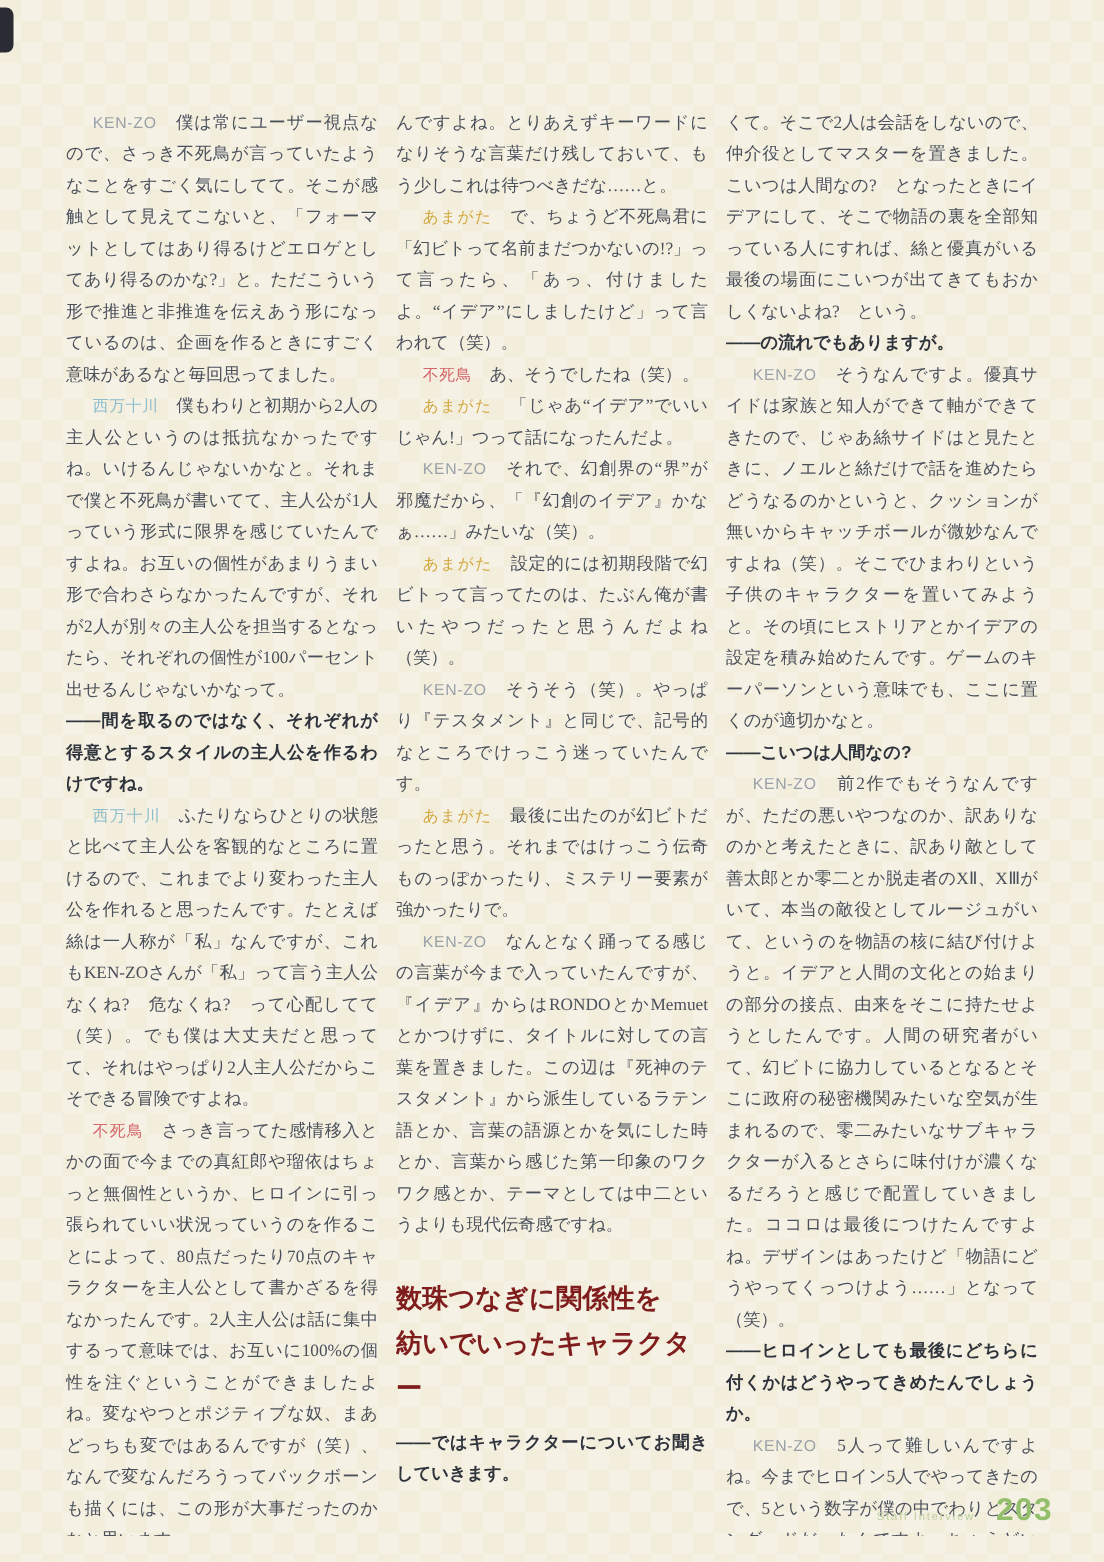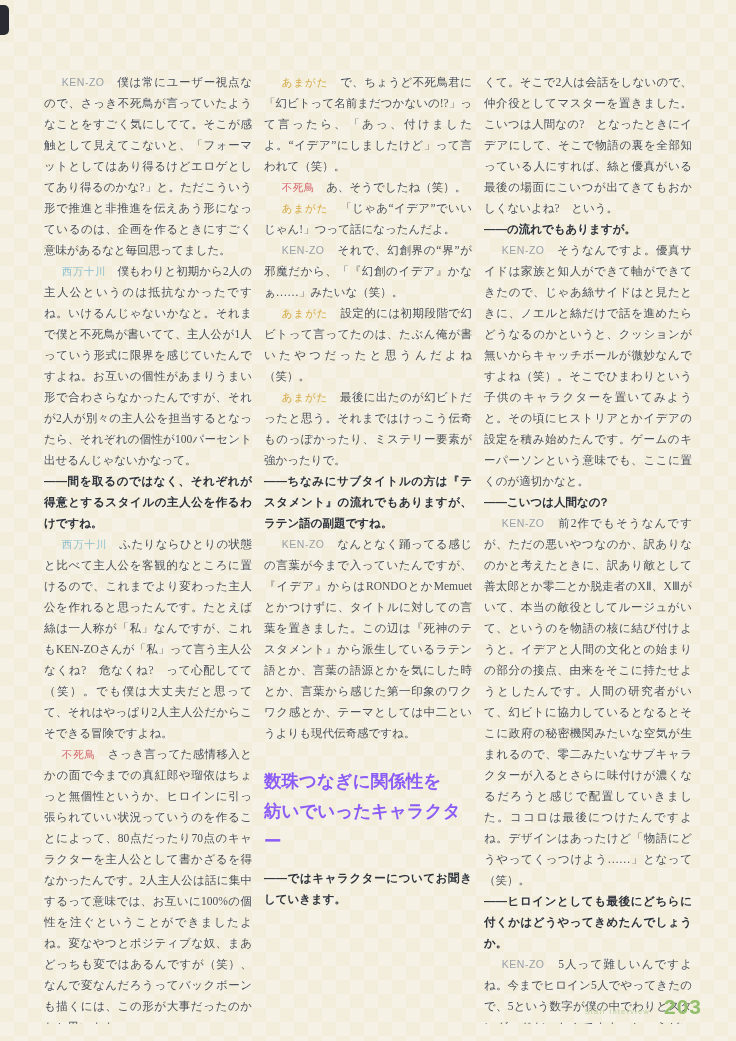--- a/index.html
+++ b/index.html
@@ -20,21 +20,21 @@
     font-size:11.5px;line-height:21px;color:#4a505b;text-align:justify;margin-top:16px;
   }
   .col-1{left:44px}.col-2{left:264px}.col-3{left:484px}
   .col p{margin:0;}
   .col p.speech{text-indent:1.55em;}
   .col p.cont{text-indent:0;}
   .spk{font-family:"Liberation Sans", sans-serif;font-size:10.5px;letter-spacing:.5px;}
   .col p.q{font-family:"Liberation Sans", sans-serif;font-weight:bold;color:#2e333c;}
   .col h2.heading{
     font-family:"Liberation Sans", sans-serif;font-weight:bold;
-    font-size:17.5px;line-height:30px;color:#8b5cf6;
+    font-size:17.5px;line-height:30px;color:#7f1d1d;
     margin:22px 0 12px 0;text-align:left;
   }
   .footer{
     position:absolute;right:34px;bottom:22px;display:flex;align-items:baseline;gap:14px;
     font-family:Liberation Sans, sans-serif;
   }
   .footer .footer-label{font-size:7.5px;letter-spacing:1.2px;color:#bccfa2;}
   .footer .page-number{font-size:21px;font-weight:bold;color:#93bf6c;letter-spacing:1px;}
 </style>
 </head>
@@ -44,27 +44,28 @@
 <div class="corner-mark"></div>
 
 <div class="col col-1">
     <p class="speech"><span class="spk" style="color: rgb(153, 160, 168);">KEN-ZO</span>　僕は常にユーザー視点なので、さっき不死鳥が言っていたようなことをすごく気にしてて。そこが感触として見えてこないと、「フォーマットとしてはあり得るけどエロゲとしてあり得るのかな?」と。ただこういう形で推進と非推進を伝えあう形になっているのは、企画を作るときにすごく意味があるなと毎回思ってました。</p>
     <p class="speech"><span class="spk" style="color: rgb(140, 190, 205);">西万十川</span>　僕もわりと初期から2人の主人公というのは抵抗なかったですね。いけるんじゃないかなと。それまで僕と不死鳥が書いてて、主人公が1人っていう形式に限界を感じていたんですよね。お互いの個性があまりうまい形で合わさらなかったんですが、それが2人が別々の主人公を担当するとなったら、それぞれの個性が100パーセント出せるんじゃないかなって。</p>
     <p class="q">――間を取るのではなく、それぞれが得意とするスタイルの主人公を作るわけですね。</p>
     <p class="speech"><span class="spk" style="color: rgb(140, 190, 205);">西万十川</span>　ふたりならひとりの状態と比べて主人公を客観的なところに置けるので、これまでより変わった主人公を作れると思ったんです。たとえば絲は一人称が「私」なんですが、これもKEN-ZOさんが「私」って言う主人公なくね?　危なくね?　って心配してて（笑）。でも僕は大丈夫だと思ってて、それはやっぱり2人主人公だからこそできる冒険ですよね。</p>
     <p class="speech"><span class="spk" style="color: rgb(213, 100, 107);">不死鳥</span>　さっき言ってた感情移入とかの面で今までの真紅郎や瑠依はちょっと無個性というか、ヒロインに引っ張られていい状況っていうのを作ることによって、80点だったり70点のキャラクターを主人公として書かざるを得なかったんです。2人主人公は話に集中するって意味では、お互いに100%の個性を注ぐということができましたよね。変なやつとポジティブな奴、まあどっちも変ではあるんですが（笑）、なんで変なんだろうってバックボーンも描くには、この形が大事だったのかなと思います。</p>
   </div>
 <div class="col col-2">
+    <p class="cont">んですよね。とりあえずキーワードになりそうな言葉だけ残しておいて、もう少しこれは待つべきだな……と。</p>
     <p class="speech"><span class="spk" style="color: rgb(210, 167, 62);">あまがた</span>　で、ちょうど不死鳥君に「幻ビトって名前まだつかないの!?」って言ったら、「あっ、付けましたよ。“イデア”にしましたけど」って言われて（笑）。</p>
     <p class="speech"><span class="spk" style="color: rgb(213, 100, 107);">不死鳥</span>　あ、そうでしたね（笑）。</p>
     <p class="speech"><span class="spk" style="color: rgb(210, 167, 62);">あまがた</span>　「じゃあ“イデア”でいいじゃん!」つって話になったんだよ。</p>
     <p class="speech"><span class="spk" style="color: rgb(153, 160, 168);">KEN-ZO</span>　それで、幻創界の“界”が邪魔だから、「『幻創のイデア』かなぁ……」みたいな（笑）。</p>
     <p class="speech"><span class="spk" style="color: rgb(210, 167, 62);">あまがた</span>　設定的には初期段階で幻ビトって言ってたのは、たぶん俺が書いたやつだったと思うんだよね（笑）。</p>
+    <p class="speech"><span class="spk" style="color: rgb(153, 160, 168);">KEN-ZO</span>　そうそう（笑）。やっぱり『テスタメント』と同じで、記号的なところでけっこう迷っていたんです。</p>
     <p class="speech"><span class="spk" style="color: rgb(210, 167, 62);">あまがた</span>　最後に出たのが幻ビトだったと思う。それまではけっこう伝奇ものっぽかったり、ミステリー要素が強かったりで。</p>
-    <p class="q">――ちなみにサブタイトルの方は『テスタメント』の流れでもありますが、ラテン語の副題ですね。</p>
     <p class="speech"><span class="spk" style="color: rgb(153, 160, 168);">KEN-ZO</span>　なんとなく踊ってる感じの言葉が今まで入っていたんですが、『イデア』からはRONDOとかMemuetとかつけずに、タイトルに対しての言葉を置きました。この辺は『死神のテスタメント』から派生しているラテン語とか、言葉の語源とかを気にした時とか、言葉から感じた第一印象のワクワク感とか、テーマとしては中二というよりも現代伝奇感ですね。</p>
     <h2 class="heading">
       <div>数珠つなぎに関係性を</div>
       <div>紡いでいったキャラクター</div>
     </h2>
     <p class="q">――ではキャラクターについてお聞きしていきます。</p>
   </div>
 <div class="col col-3">
     <p class="cont">くて。そこで2人は会話をしないので、仲介役としてマスターを置きました。こいつは人間なの?　となったときにイデアにして、そこで物語の裏を全部知っている人にすれば、絲と優真がいる最後の場面にこいつが出てきてもおかしくないよね?　という。</p>
     <p class="q">――の流れでもありますが。</p>

